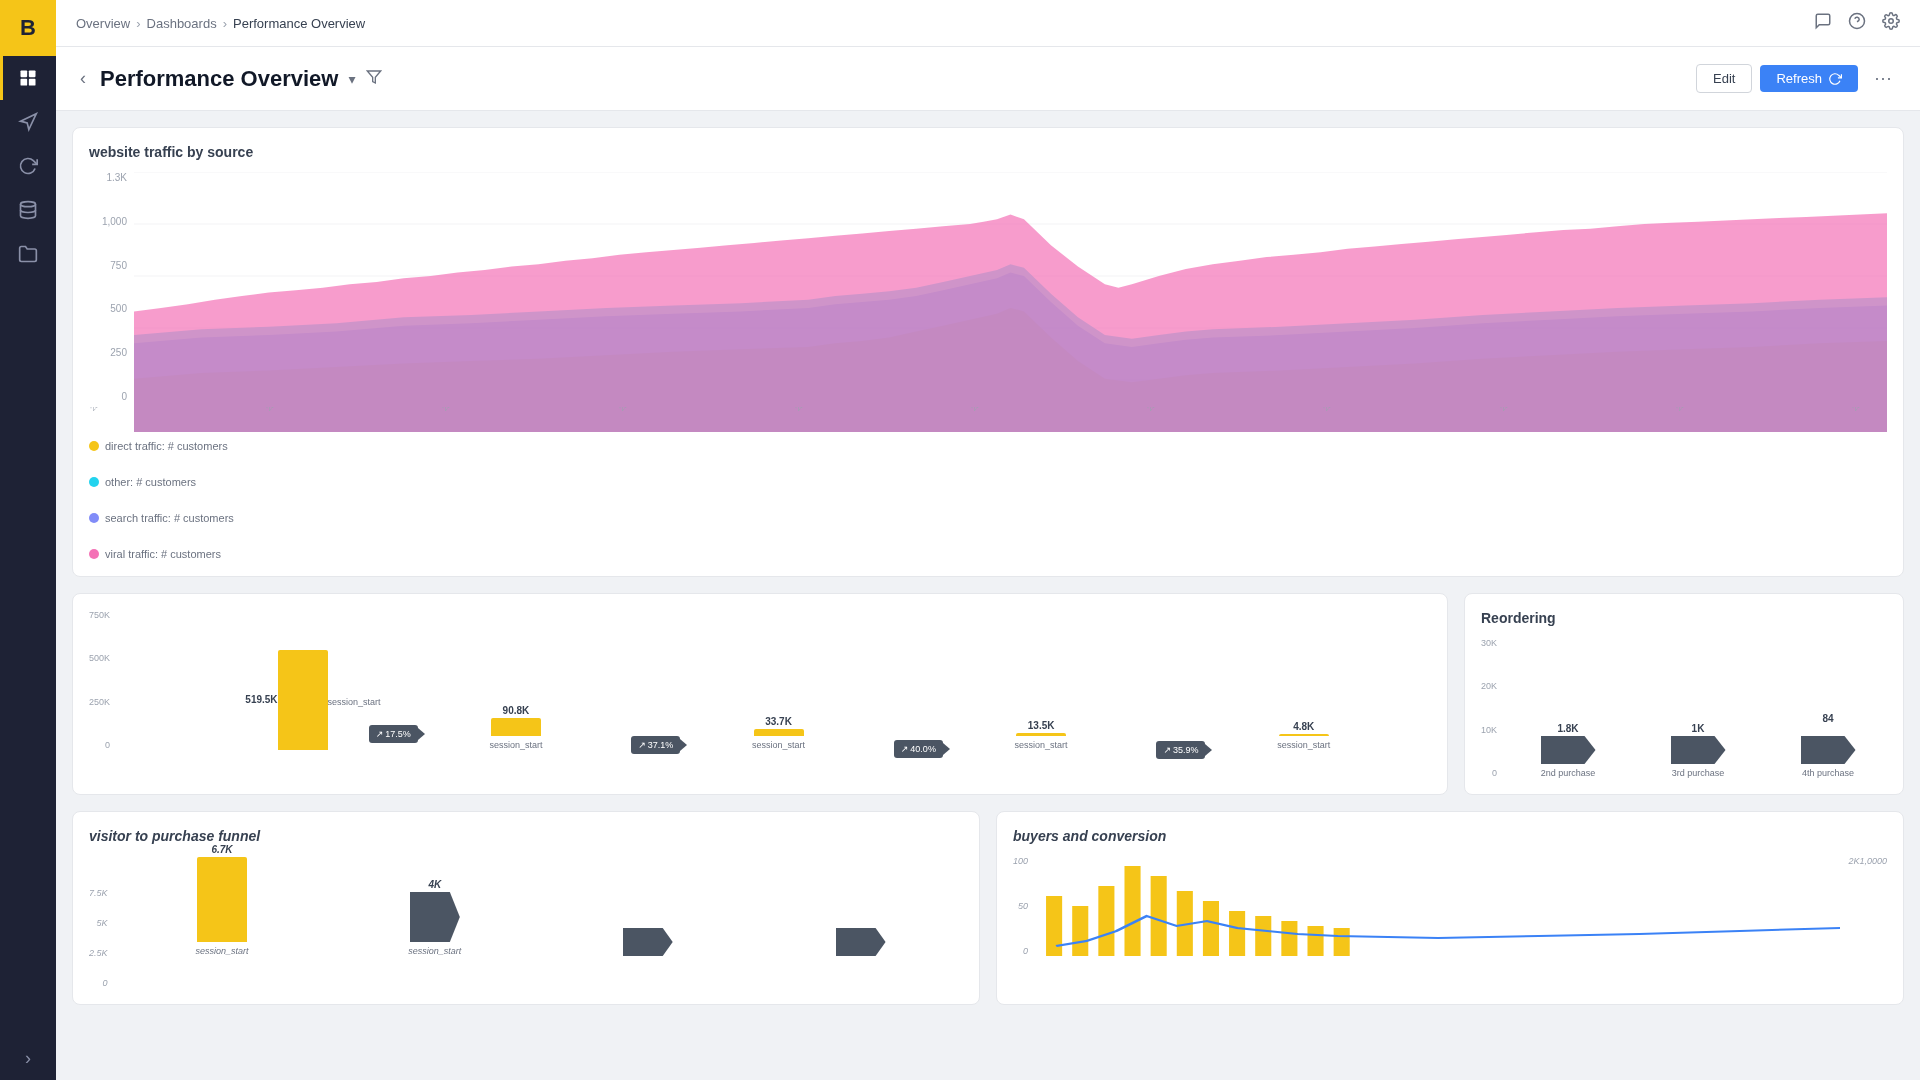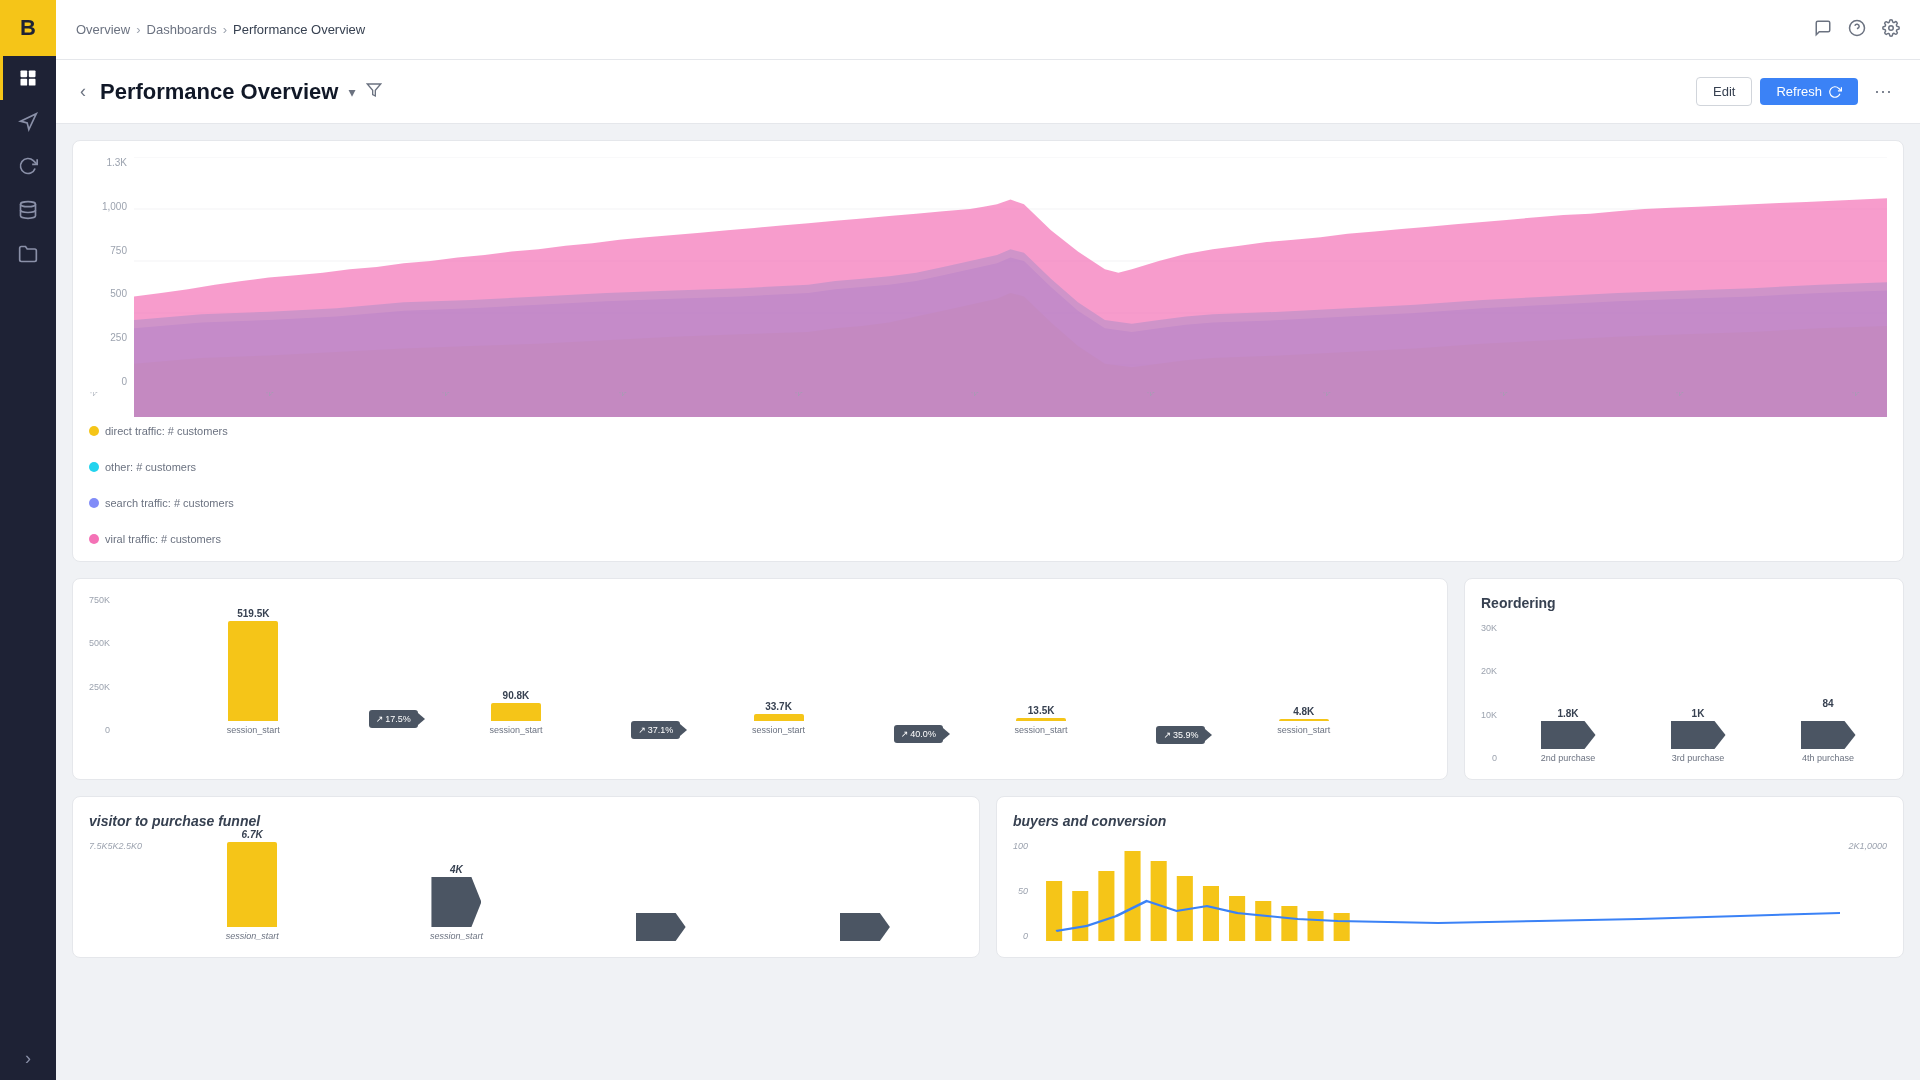--- a/index.html
+++ b/index.html
@@ -68,21 +68,21 @@
       display: flex;
       flex-direction: column;
       overflow: hidden;
     }
 
     
     .topnav {
       background: #fff;
       border-bottom: 1px solid #e5e7eb;
       padding: 0 20px;
-      height: 60px;
+      height: 47px;
       display: flex;
       align-items: center;
       justify-content: space-between;
       flex-shrink: 0;
     }
     .breadcrumb {
       display: flex;
       align-items: center;
       gap: 6px;
       font-size: 13px;
@@ -328,20 +328,21 @@
             <path d="M20.49 15a9 9 0 1 1-2.12-9.36L23 10"></path>
           </svg>
       </button>
       <span class="btn-more">···</span>
     </div>
   </div>
 
   <div class="content">
 
     <div class="card">
+      <div class="card-title">website traffic by source</div>
       <div style="position:relative; height: 260px; padding-left: 45px;">
         
         <div style="position:absolute;left:0;top:0;bottom:30px;width:42px;display:flex;flex-direction:column;justify-content:space-between;align-items:flex-end;font-size:10px;color:#9ca3af;padding-right:4px;">
           <span>1.3K</span>
           <span>1,000</span>
           <span>750</span>
           <span>500</span>
           <span>250</span>
           <span>0</span>
         </div>
@@ -408,21 +409,21 @@
 
           <div style="display:flex;flex-direction:column;justify-content:space-between;font-size:9px;color:#9ca3af;height:140px;text-align:right;">
             <span>750K</span>
             <span>500K</span>
             <span>250K</span>
             <span>0</span>
           </div>
 
           <div style="display:flex;flex:1;align-items:flex-end;gap:8px;height:140px;position:relative;">
 
-            <div style="display:flex;flex-direction:column;align-items:center;flex:1;justify-content:flex-end;">
+            <div style="display:flex;flex-direction:row;align-items:center;flex:1;justify-content:flex-end;">
               <span style="font-size:10px;font-weight:600;color:#374151;margin-bottom:2px;">519.5K</span>
               <div style="width:50px;height:100px;background:#f5c518;border-radius:2px 2px 0 0;"></div>
               <span style="font-size:9px;color:#6b7280;margin-top:4px;text-align:center;">session_start</span>
             </div>
 
             <div style="display:flex;flex-direction:column;align-items:center;flex:1;justify-content:flex-end;position:relative;">
               <div style="position:absolute;top:20px;left:-20px;background:#4b5563;color:#fff;font-size:9px;padding:4px 7px;border-radius:3px;display:flex;align-items:center;gap:2px;z-index:3;white-space:nowrap;">
                 <span>↗</span>
                   <span>17.5%</span>
                 <span style="position:absolute;right:-7px;top:50%;transform:translateY(-50%);border-left:7px solid #4b5563;border-top:6px solid transparent;border-bottom:6px solid transparent;"></span>
@@ -502,21 +503,21 @@
           </div>
         </div>
       </div>
     </div>
 
     <div class="lower-row">
 
       <div class="card card-funnel">
         <div class="card-title">visitor to purchase funnel</div>
         <div style="display:flex;gap:12px;">
-          <div style="display:flex;justify-content:space-between;font-size:9px;color:#9ca3af;height:100px;text-align:right;">
+          <div style="display:flex;flex-direction:column;justify-content:space-between;font-size:9px;color:#9ca3af;height:100px;text-align:right;margin-top:32px;">
             <span>7.5K</span>
             <span>5K</span>
             <span>2.5K</span>
             <span>0</span>
           </div>
           <div style="display:flex;flex:1;align-items:flex-end;gap:8px;height:100px;">
             <div style="display:flex;flex-direction:column;align-items:center;flex:1;justify-content:flex-end;">
               <span style="font-size:10px;font-weight:600;color:#374151;margin-bottom:2px;">6.7K</span>
               <div style="width:50px;height:85px;background:#f5c518;border-radius:2px 2px 0 0;"></div>
               <span style="font-size:9px;color:#6b7280;margin-top:4px;">session_start</span>

